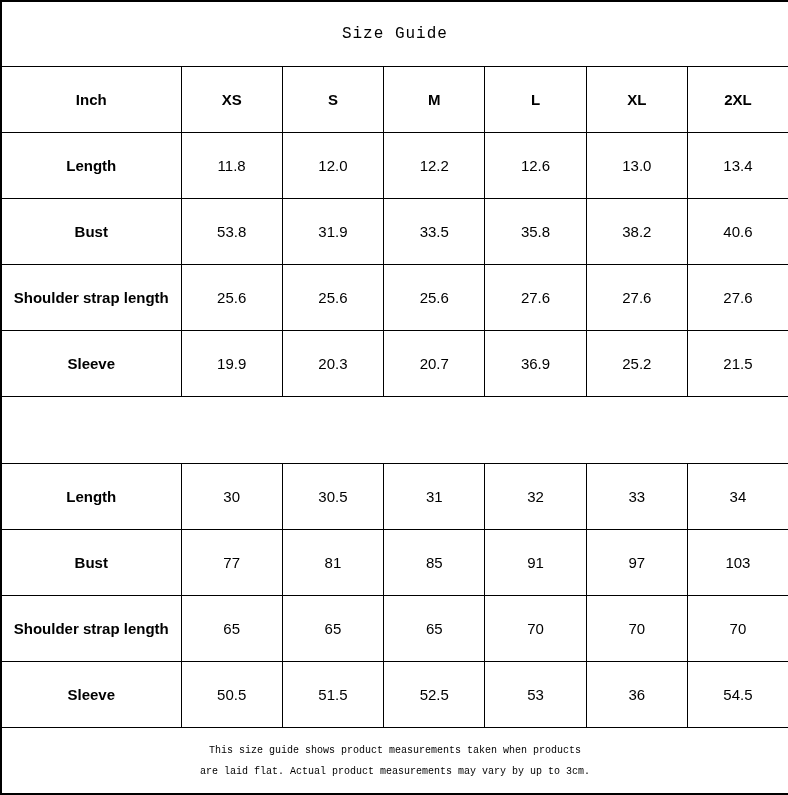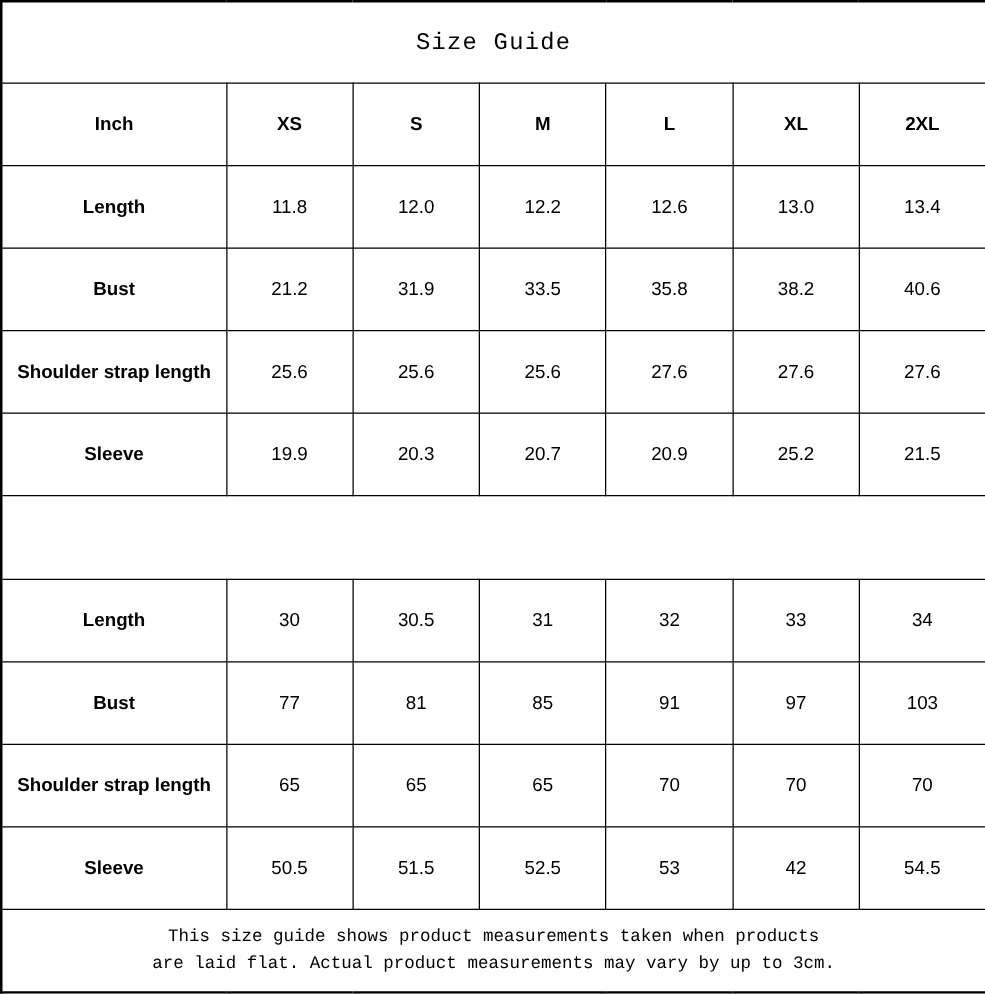--- a/index.html
+++ b/index.html
@@ -31,32 +31,32 @@
     font-size:15px;
     color:var(--text);
     background:var(--bg);
     overflow:hidden;
   }
   col.c-label{width:180px;}
   col.c-size{width:101.3px;}
   tr.title-row{height:60px;}
   tr.title-row td{
     font-family:"Liberation Mono", monospace;
-    font-size:19px;
+    font-size:16px;
     font-weight:normal;
     letter-spacing:1px;
   }
   tr.grid-row{height:61px;padding-left:12px;}
   td.bold-cell{font-weight:bold;}
   td.value-cell{font-weight:normal;margin-left:32px;}
   tr.spacer-row{height:62px;}
   tr.footer-row{height:61px;}
   tr.footer-row td{
     font-family:"Liberation Mono", monospace;
-    font-size:14px;
+    font-size:10px;
     line-height:21px;
   }
 </style>
 </head>
 <body>
 
 <div class="page">
   <table class="size-guide">
     <colgroup>
       <col class="c-label">
@@ -88,21 +88,21 @@
       <td class="value-cell">11.8</td>
       <td class="value-cell">12.0</td>
       <td class="value-cell">12.2</td>
       <td class="value-cell">12.6</td>
       <td class="value-cell">13.0</td>
       <td class="value-cell">13.4</td>
     </tr>
 
     <tr class="grid-row">
       <td class="bold-cell">Bust</td>
-      <td class="value-cell">21.2</td>
+      <td class="value-cell">53.8</td>
       <td class="value-cell">31.9</td>
       <td class="value-cell">33.5</td>
       <td class="value-cell">35.8</td>
       <td class="value-cell">38.2</td>
       <td class="value-cell">40.6</td>
     </tr>
 
     <tr class="grid-row">
       <td class="bold-cell">Shoulder strap length</td>
       <td class="value-cell">25.6</td>
@@ -111,21 +111,21 @@
       <td class="value-cell">27.6</td>
       <td class="value-cell">27.6</td>
       <td class="value-cell">27.6</td>
     </tr>
 
     <tr class="grid-row">
       <td class="bold-cell">Sleeve</td>
       <td class="value-cell">19.9</td>
       <td class="value-cell">20.3</td>
       <td class="value-cell">20.7</td>
-      <td class="value-cell">20.9</td>
+      <td class="value-cell">36.9</td>
       <td class="value-cell">25.2</td>
       <td class="value-cell">21.5</td>
     </tr>
 
     <tr class="spacer-row">
       <td colspan="7"></td>
     </tr>
 
 
     <tr class="grid-row">
@@ -157,21 +157,21 @@
       <td class="value-cell">70</td>
       <td class="value-cell">70</td>
     </tr>
 
     <tr class="grid-row">
       <td class="bold-cell">Sleeve</td>
       <td class="value-cell">50.5</td>
       <td class="value-cell">51.5</td>
       <td class="value-cell">52.5</td>
       <td class="value-cell">53</td>
-      <td class="value-cell">42</td>
+      <td class="value-cell">36</td>
       <td class="value-cell">54.5</td>
     </tr>
 
     <tr class="footer-row">
       <td colspan="7">
         <div>This size guide shows product measurements taken when products</div>
         <div>are laid flat. Actual product measurements may vary by up to 3cm.</div>
       </td>
     </tr>
   </tbody>

